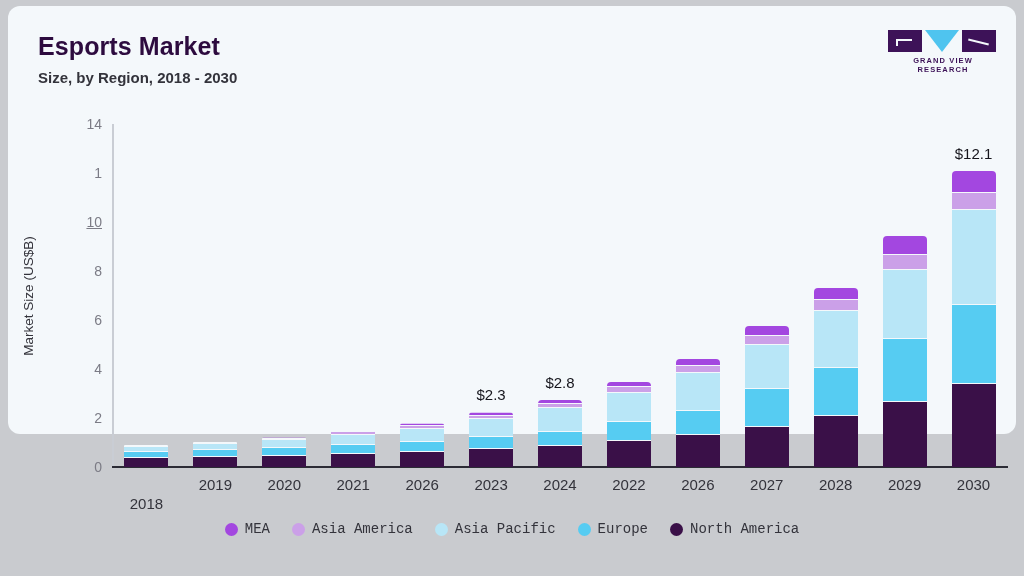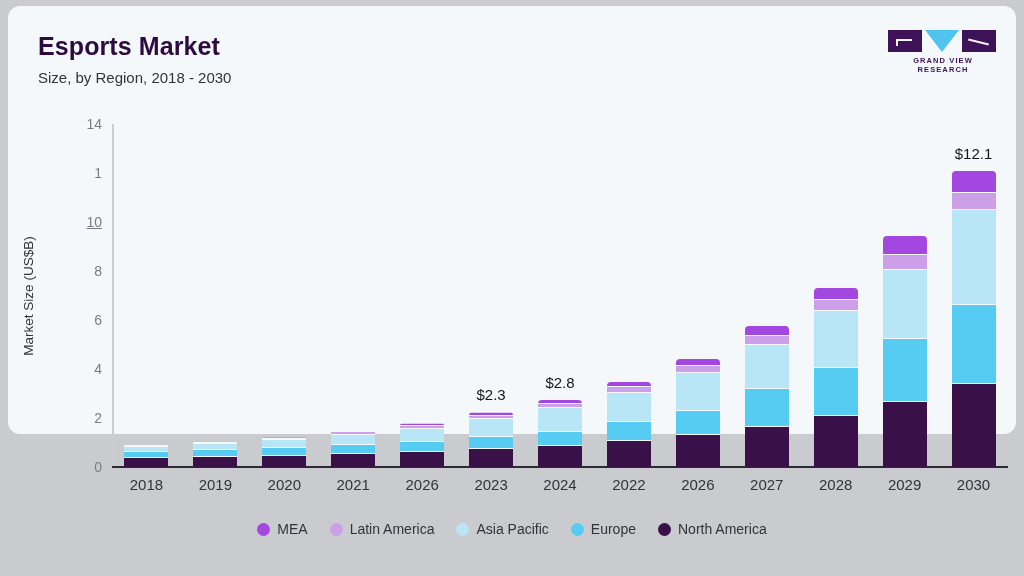--- a/index.html
+++ b/index.html
@@ -17,21 +17,21 @@
     border-radius: 12px;
   }
   
   #title {
     position: absolute; left: 30px; top: 26px;
     font-size: 25px; font-weight: bold; color: #2d0b3f;
     letter-spacing: .1px;
   }
   #subtitle {
     position: absolute; left: 30px; top: 63px;
-    font-size: 15px; color: #33333b;
+    font-size: 15px; color: #33333b; font-weight: bold;
   }
   
   #logo { position: absolute; left: 880px; top: 24px; width: 110px; }
   #logo-marks { display: flex; gap: 3px; height: 22px; }
   .lm { width: 34px; height: 22px; position: relative; overflow: hidden; }
   .lm.dark { background: #3d1258; }
   .lm.tri { background: transparent; }
   .tri-shape {
     width: 0; height: 0; margin: 0 auto;
     border-left: 17px solid transparent;
@@ -91,21 +91,21 @@
     font-size: 15px; color: #15151c; white-space: nowrap;
   }
   #xaxis { position: absolute; left: 104px; top: 470px; width: 896px; height: 26px; }
   #xaxis div {
     position: absolute; transform: translateX(-50%);
     font-size: 15px; color: #33333b;
   }
   
   #legend {
     position: absolute; left: 0; top: 515px; width: 1008px;
-    display: flex; justify-content: center; align-items: center; gap: 22px;
+    display: flex; justify-content: center; align-items: center; gap: 22px; font-family: Liberation Mono, monospace;
   }
   .leg-item { display: flex; align-items: center; gap: 7px; }
   .leg-dot { width: 13px; height: 13px; border-radius: 50%; }
   .leg-text { font-size: 14px; color: #33333b; }
 </style>
 </head>
 <body>
 
 <div id="card">
 
@@ -233,21 +233,21 @@
           <div class="seg" style="height: 78.4px; background: rgb(86, 204, 242);"></div>
           <div class="seg" style="height: 95.55px; background: rgb(184, 230, 247);"></div>
           <div class="seg" style="height: 17.15px; background: rgb(203, 160, 232);"></div>
           <div class="seg top-round" style="height: 22.05px; background: rgb(163, 71, 224);"></div>
           <div class="bar-label" style="bottom: 305.45px;">$12.1</div>
         </div>
       </div>
   </div>
 
   <div id="xaxis">
-      <div style="left: 34.4615px;">2018</div>
+      <div style="left: 34.4615px; margin-top: 19px;">2018</div>
       <div style="left: 103.385px;">2019</div>
       <div style="left: 172.308px;">2020</div>
       <div style="left: 241.231px;">2021</div>
       <div style="left: 310.154px;">2026</div>
       <div style="left: 379.077px;">2023</div>
       <div style="left: 448px;">2024</div>
       <div style="left: 516.923px;">2022</div>
       <div style="left: 585.846px;">2026</div>
       <div style="left: 654.769px;">2027</div>
       <div style="left: 723.692px;">2028</div>
@@ -255,21 +255,21 @@
       <div style="left: 861.538px;">2030</div>
     </div>
 
   <div id="legend">
       <div class="leg-item">
         <span class="leg-dot" style="background: rgb(163, 71, 224);"></span>
         <span class="leg-text">MEA</span>
       </div>
       <div class="leg-item">
         <span class="leg-dot" style="background: rgb(203, 160, 232);"></span>
-        <span class="leg-text">Latin America</span>
+        <span class="leg-text">Asia America</span>
       </div>
       <div class="leg-item">
         <span class="leg-dot" style="background: rgb(184, 230, 247);"></span>
         <span class="leg-text">Asia Pacific</span>
       </div>
       <div class="leg-item">
         <span class="leg-dot" style="background: rgb(86, 204, 242);"></span>
         <span class="leg-text">Europe</span>
       </div>
       <div class="leg-item">

